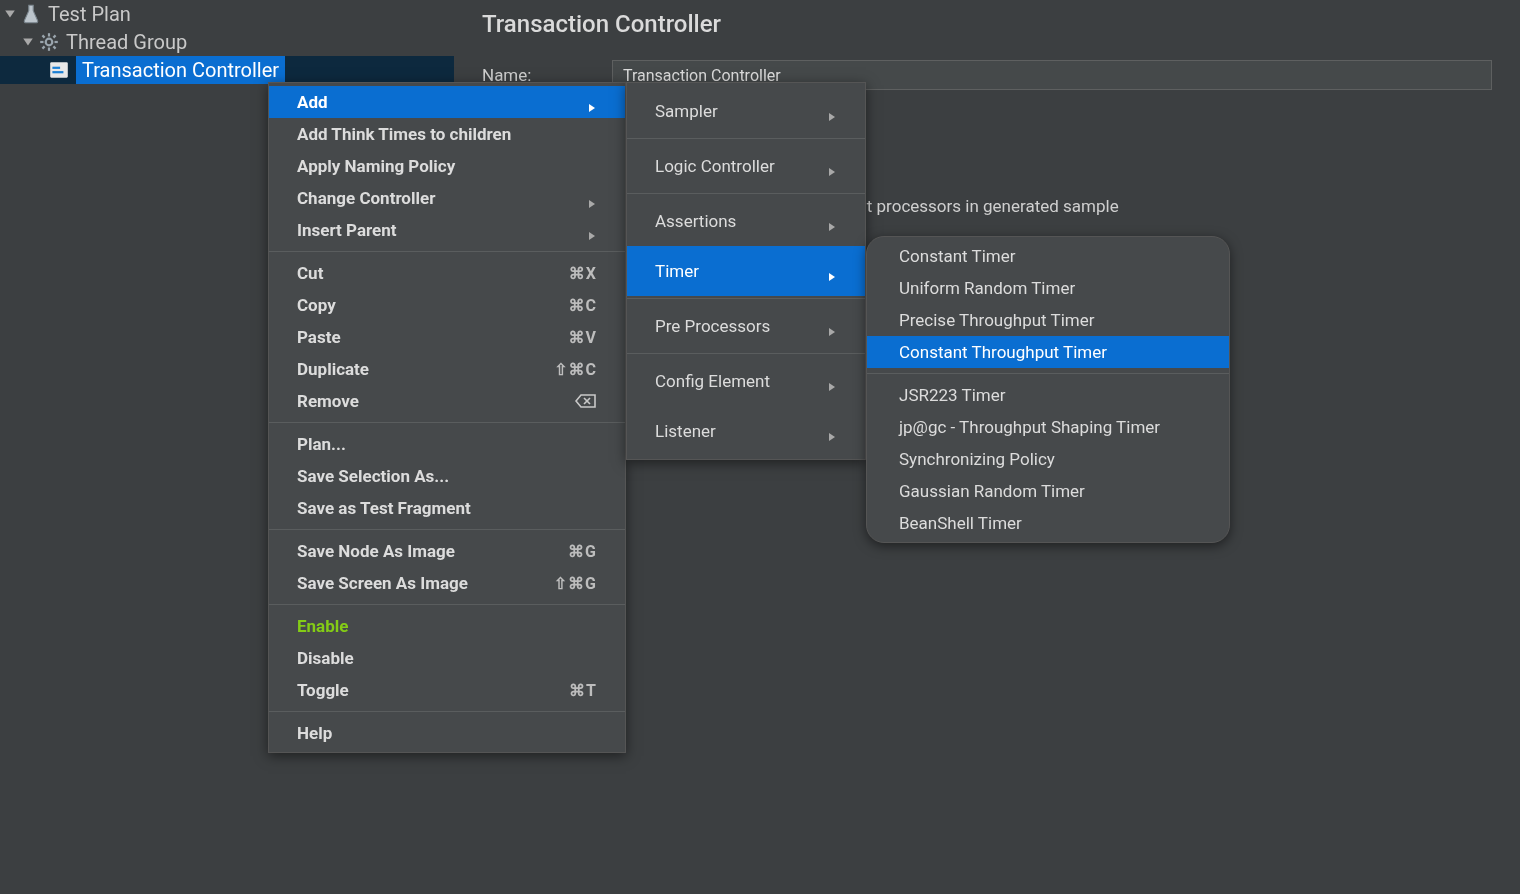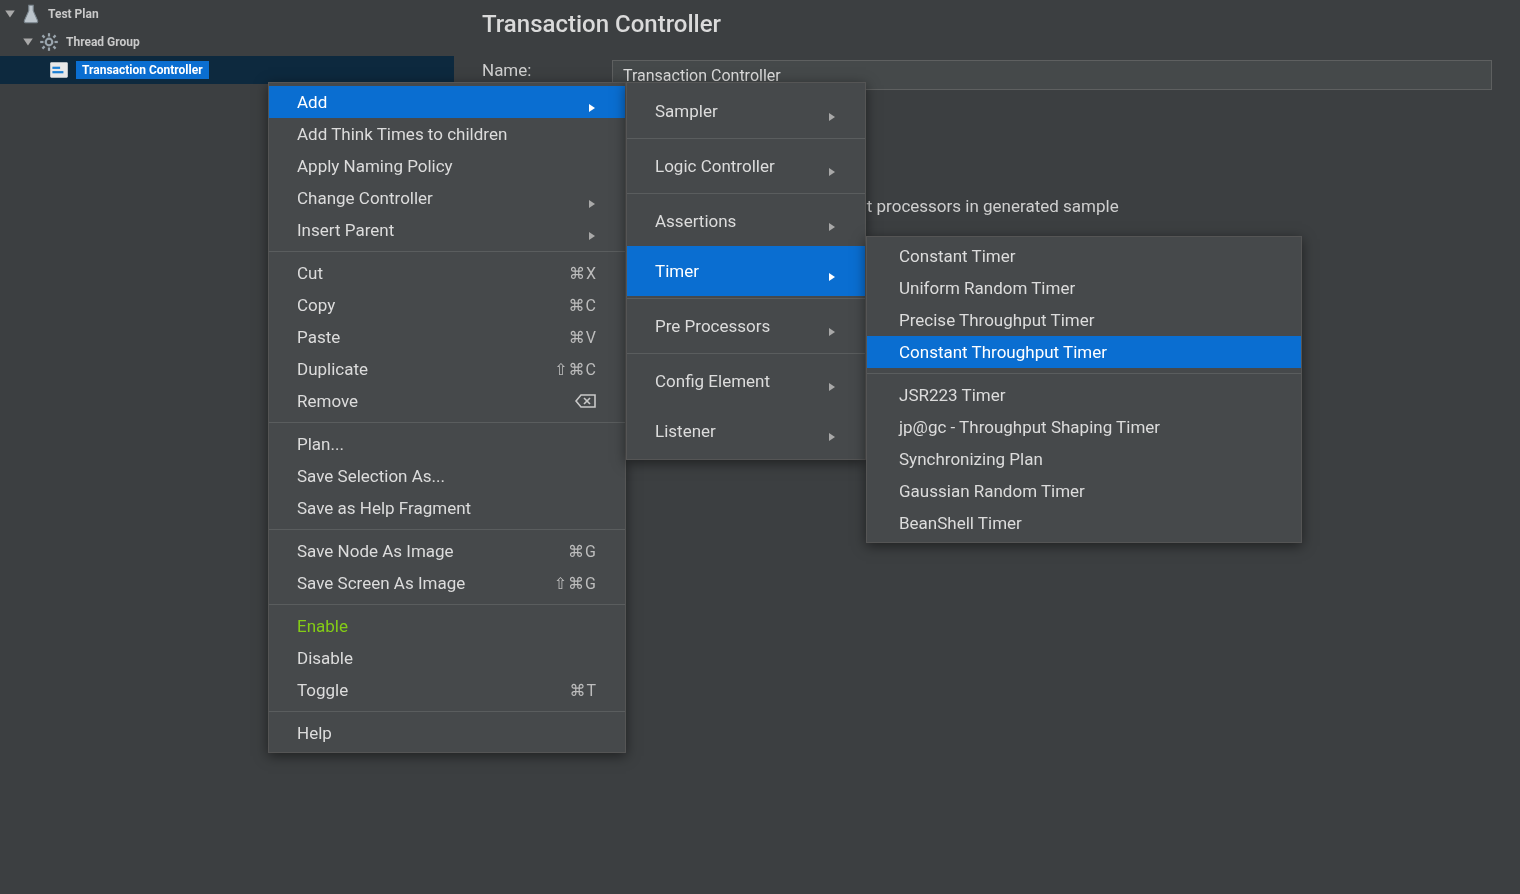--- a/index.html
+++ b/index.html
@@ -22,24 +22,23 @@
       left: 0;
       top: 0;
       width: 454px;
       height: 100%;
       background: #3c3f41;
     }
     .tree-item {
       display: flex;
       align-items: center;
       height: 28px;
-      font-size: 12px;
+      font-size: 20px;
       color: #c9c9c9;
       white-space: nowrap;
-      font-weight: bold;
     }
     .tree-arrow {
       display: inline-block;
       width: 12px;
       height: 12px;
       margin-right: 4px;
       flex-shrink: 0;
     }
     .tree-arrow svg { display: block; }
     .tree-icon {
@@ -74,20 +73,21 @@
       padding: 10px 28px;
     }
     .panel-title {
       font-size: 24px;
       font-weight: 500;
       color: #dadada;
       margin-bottom: 22px;
     }
     .field-row {
       display: flex;
+      align-items: center;
       margin-bottom: 14px;
     }
     .field-label {
       width: 130px;
       font-size: 17px;
       color: #cfcfcf;
     }
     .field-input {
       flex: 1;
       background: #45494a;
@@ -141,23 +141,23 @@
     }
     .menu-sep {
       height: 1px;
       background: #5a5d5e;
       margin: 5px 0;
     }
     .delete-icon {
       display: inline-flex;
     }
 
-    .menu1 { left: 268px; top: 82px; width: 358px; }
+    .menu1 { left: 268px; top: 82px; width: 358px; font-weight: bold; }
     .menu2 { left: 626px; top: 82px; width: 240px; }
-    .menu3 { left: 866px; top: 236px; width: 436px; }
+    .menu3 { left: 866px; top: 236px; width: 364px; border-radius: 18px; }
     .menu3 .menu-item { padding-left: 32px; padding-right: 24px;}
     .menu2 .menu-item { padding-left: 28px; height: 50px;}
     .menu2 .menu-sep { margin: 2px 0; }
   </style>
 </head>
 <body>
 
 <div class="tree-panel">
   <div class="tree-item level-0">
     <span class="tree-arrow">
@@ -270,21 +270,21 @@
     </span>
   </div>
   <div class="menu-sep"></div>
   <div class="menu-item">
       <span>Plan...</span>
     </div>
   <div class="menu-item">
       <span>Save Selection As...</span>
     </div>
   <div class="menu-item">
-      <span>Save as Help Fragment</span>
+      <span>Save as Test Fragment</span>
     </div>
   <div class="menu-sep"></div>
   <div class="menu-item">
       <span>Save Node As Image</span>
       <span class="shortcut">⌘G</span>
     </div>
   <div class="menu-item">
       <span>Save Screen As Image</span>
       <span class="shortcut">⇧⌘G</span>
     </div>
@@ -368,21 +368,21 @@
       <span>Constant Throughput Timer</span>
     </div>
   <div class="menu-sep"></div>
   <div class="menu-item">
       <span>JSR223 Timer</span>
     </div>
   <div class="menu-item">
       <span>jp@gc - Throughput Shaping Timer</span>
     </div>
   <div class="menu-item">
-      <span>Synchronizing Plan</span>
+      <span>Synchronizing Policy</span>
     </div>
   <div class="menu-item">
       <span>Gaussian Random Timer</span>
     </div>
   <div class="menu-item">
       <span>BeanShell Timer</span>
     </div>
 </div>
 
 </body></html>

